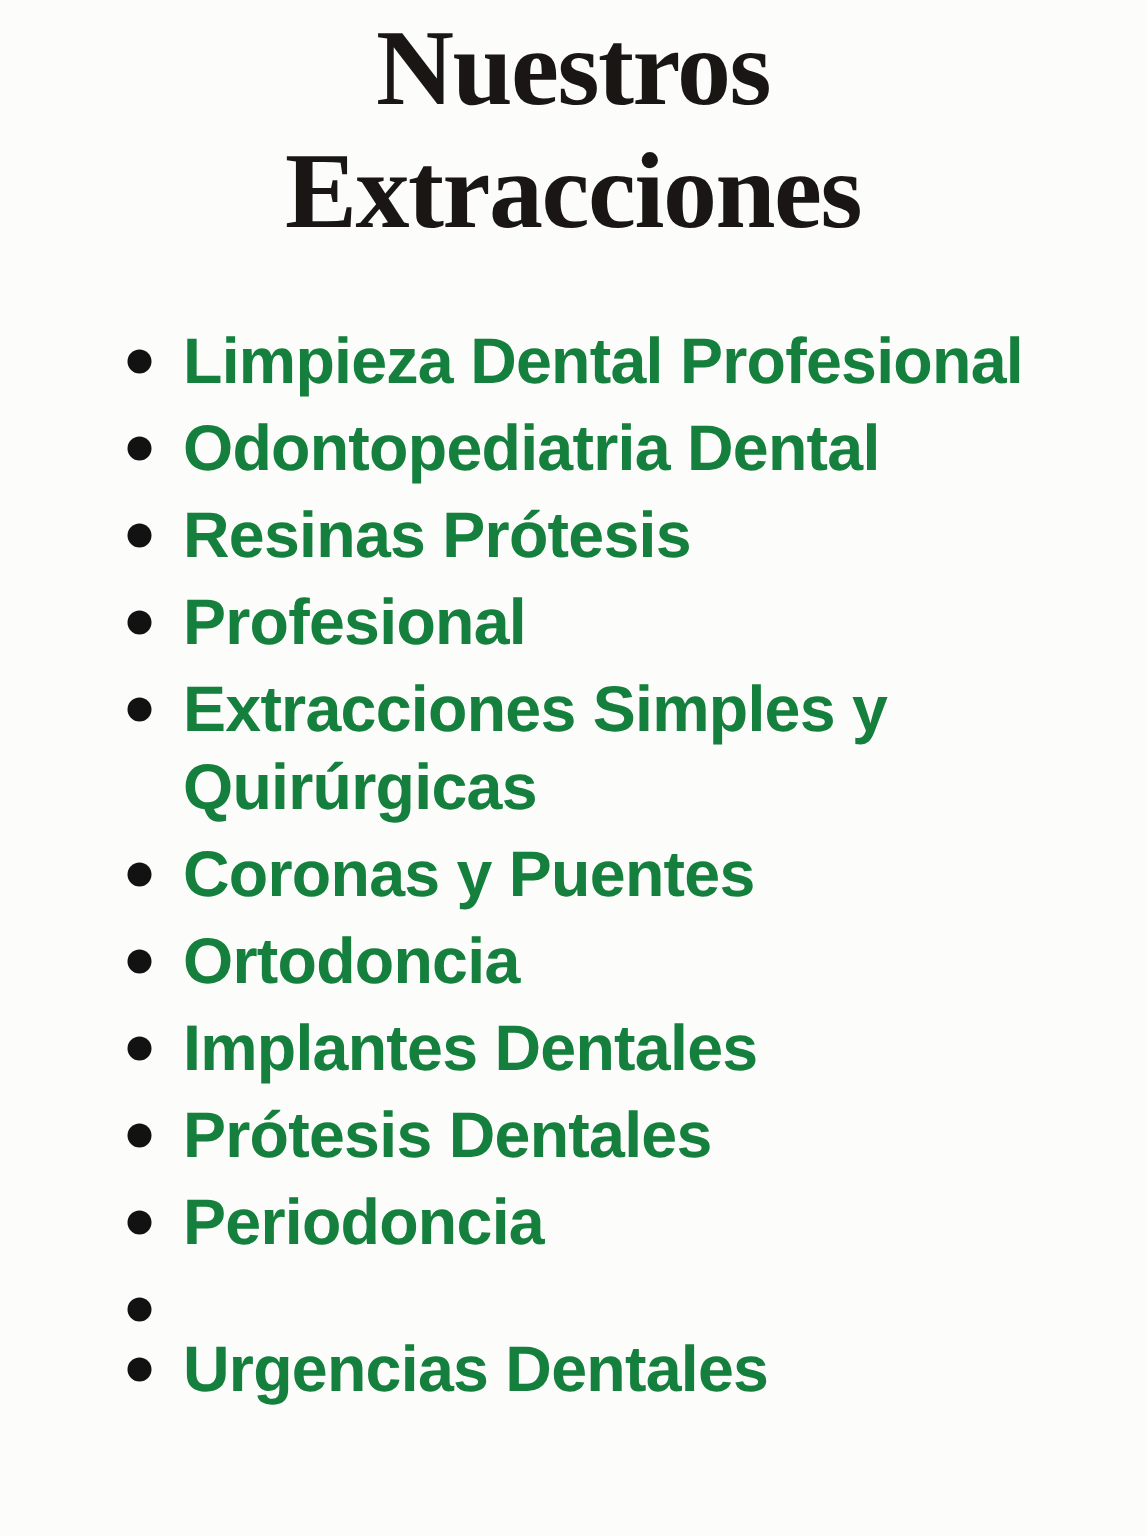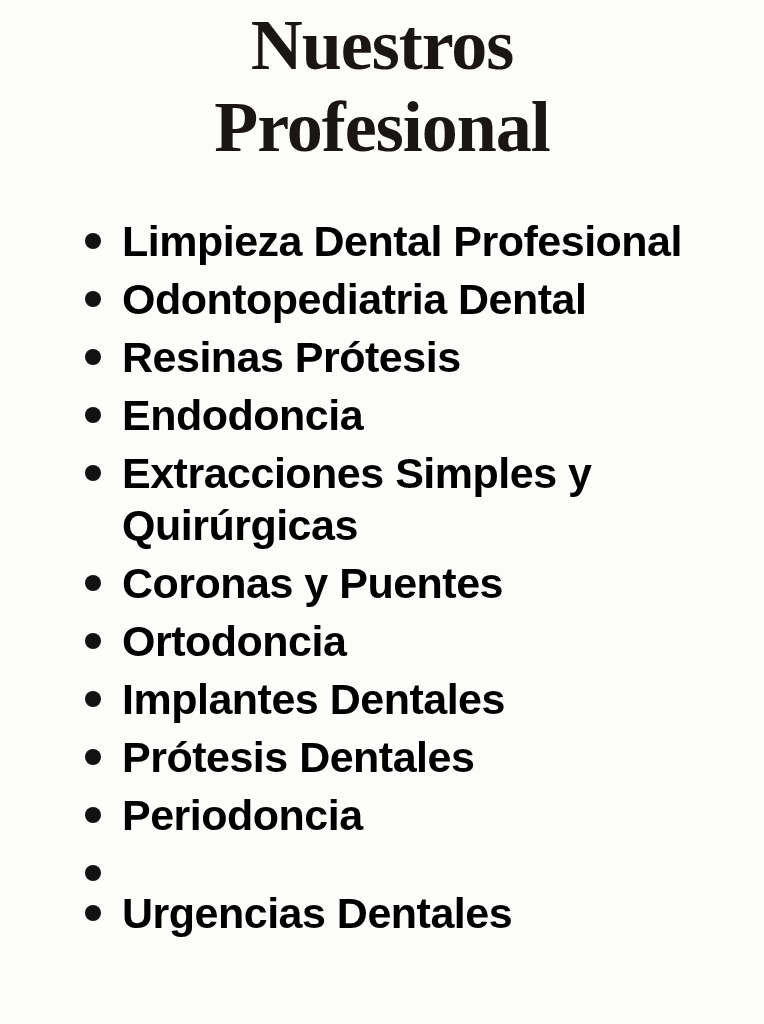--- a/index.html
+++ b/index.html
@@ -38,60 +38,60 @@
   }
   .treatment-item {
     display: flex;
     align-items: flex-start;
     gap: 21px;
     margin-bottom: 6px;
     font-family: "Liberation Sans", sans-serif;
     font-weight: 700;
     font-size: 43px;
     line-height: 52px;
-    color: #000000;
+    color: #15803d;
     letter-spacing: -0.5px;
   }
   .bullet {
     flex: 0 0 16px;
     width: 16px;
     height: 16px;
     margin-top: 18px;
     border-radius: 50%;
     background: #121212;
   }
   .treatment-text {
     max-width: 560px;
   }
 </style>
 </head>
 <body>
 
 <div class="page">
   <h1 class="title">
     <span class="title-line">Nuestros</span>
-    <span class="title-line">Profesional</span>
+    <span class="title-line">Extracciones</span>
   </h1>
 
   <ul class="treatment-list">
     <li class="treatment-item">
       <span class="bullet"></span>
       <span class="treatment-text">Limpieza Dental Profesional</span>
     </li>
     <li class="treatment-item">
       <span class="bullet"></span>
       <span class="treatment-text">Odontopediatria Dental</span>
     </li>
     <li class="treatment-item">
       <span class="bullet"></span>
       <span class="treatment-text">Resinas Prótesis</span>
     </li>
     <li class="treatment-item">
       <span class="bullet"></span>
-      <span class="treatment-text">Endodoncia</span>
+      <span class="treatment-text">Profesional</span>
     </li>
     <li class="treatment-item">
       <span class="bullet"></span>
       <span class="treatment-text">Extracciones Simples y Quirúrgicas</span>
     </li>
     <li class="treatment-item">
       <span class="bullet"></span>
       <span class="treatment-text">Coronas y Puentes</span>
     </li>
     <li class="treatment-item">

